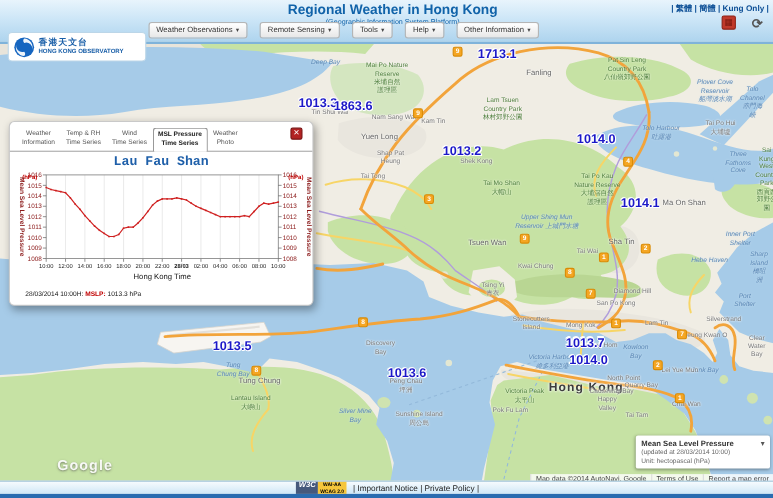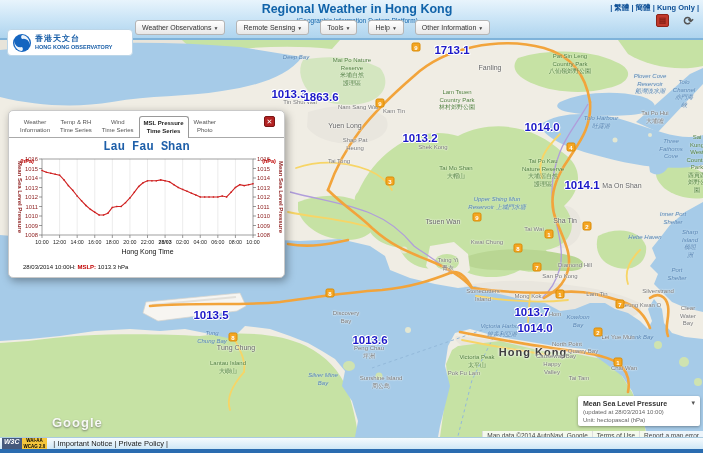--- a/index.html
+++ b/index.html
@@ -67,21 +67,21 @@
     position:relative; top:1px; font-weight:bold; }
   .popup-close { position:absolute; right:9px; top:5px; width:11px; height:11px; background:#b22222; color:#fff;
     font-size:7px; line-height:10px; text-align:center; border-radius:2px; border:1px solid #7a1515; cursor:pointer; }
   .chart-title { text-align:center; font-size:12px; font-weight:bold; color:#1e5fa9; margin-top:2px; height:15px;font-family:Liberation Mono, monospace; }
   .chart-footer { font-size:6px; color:#111; margin:1px 0 0 14px; }
   .chart-footer .param { color:#c00000; font-weight:bold; }
 
   
   .footer { position:absolute; left:0; top:437px; width:703px; height:12px;
     background:linear-gradient(180deg,#f6fbfe,#cfe7f6); border-top:1px solid #a9cbe0;
-    display:flex; align-items:center; z-index:60; }
+    display:flex; align-items:center; z-index:60;justify-content:center; }
   .w3c-badge { display:flex; margin-left:2px; }
   .w3c { background:#46597c; color:#fff; font-style:italic; font-weight:bold; font-size:7px; padding:0 2px; }
   .wcag { background:#f5c63c; color:#000; font-weight:bold; font-size:4.5px; line-height:1.15; padding:0 2px;
     text-align:center; white-space:pre-line; }
   .footer-links { margin-left:6px; font-size:7.5px; color:#222; }
   .footer-links .flink { cursor:pointer; }
   .bottom-strip { position:absolute; left:0; top:449px; width:703px; height:4px; background:#2a6cb0; z-index:60; }
 </style>
 </head>
 <body>

